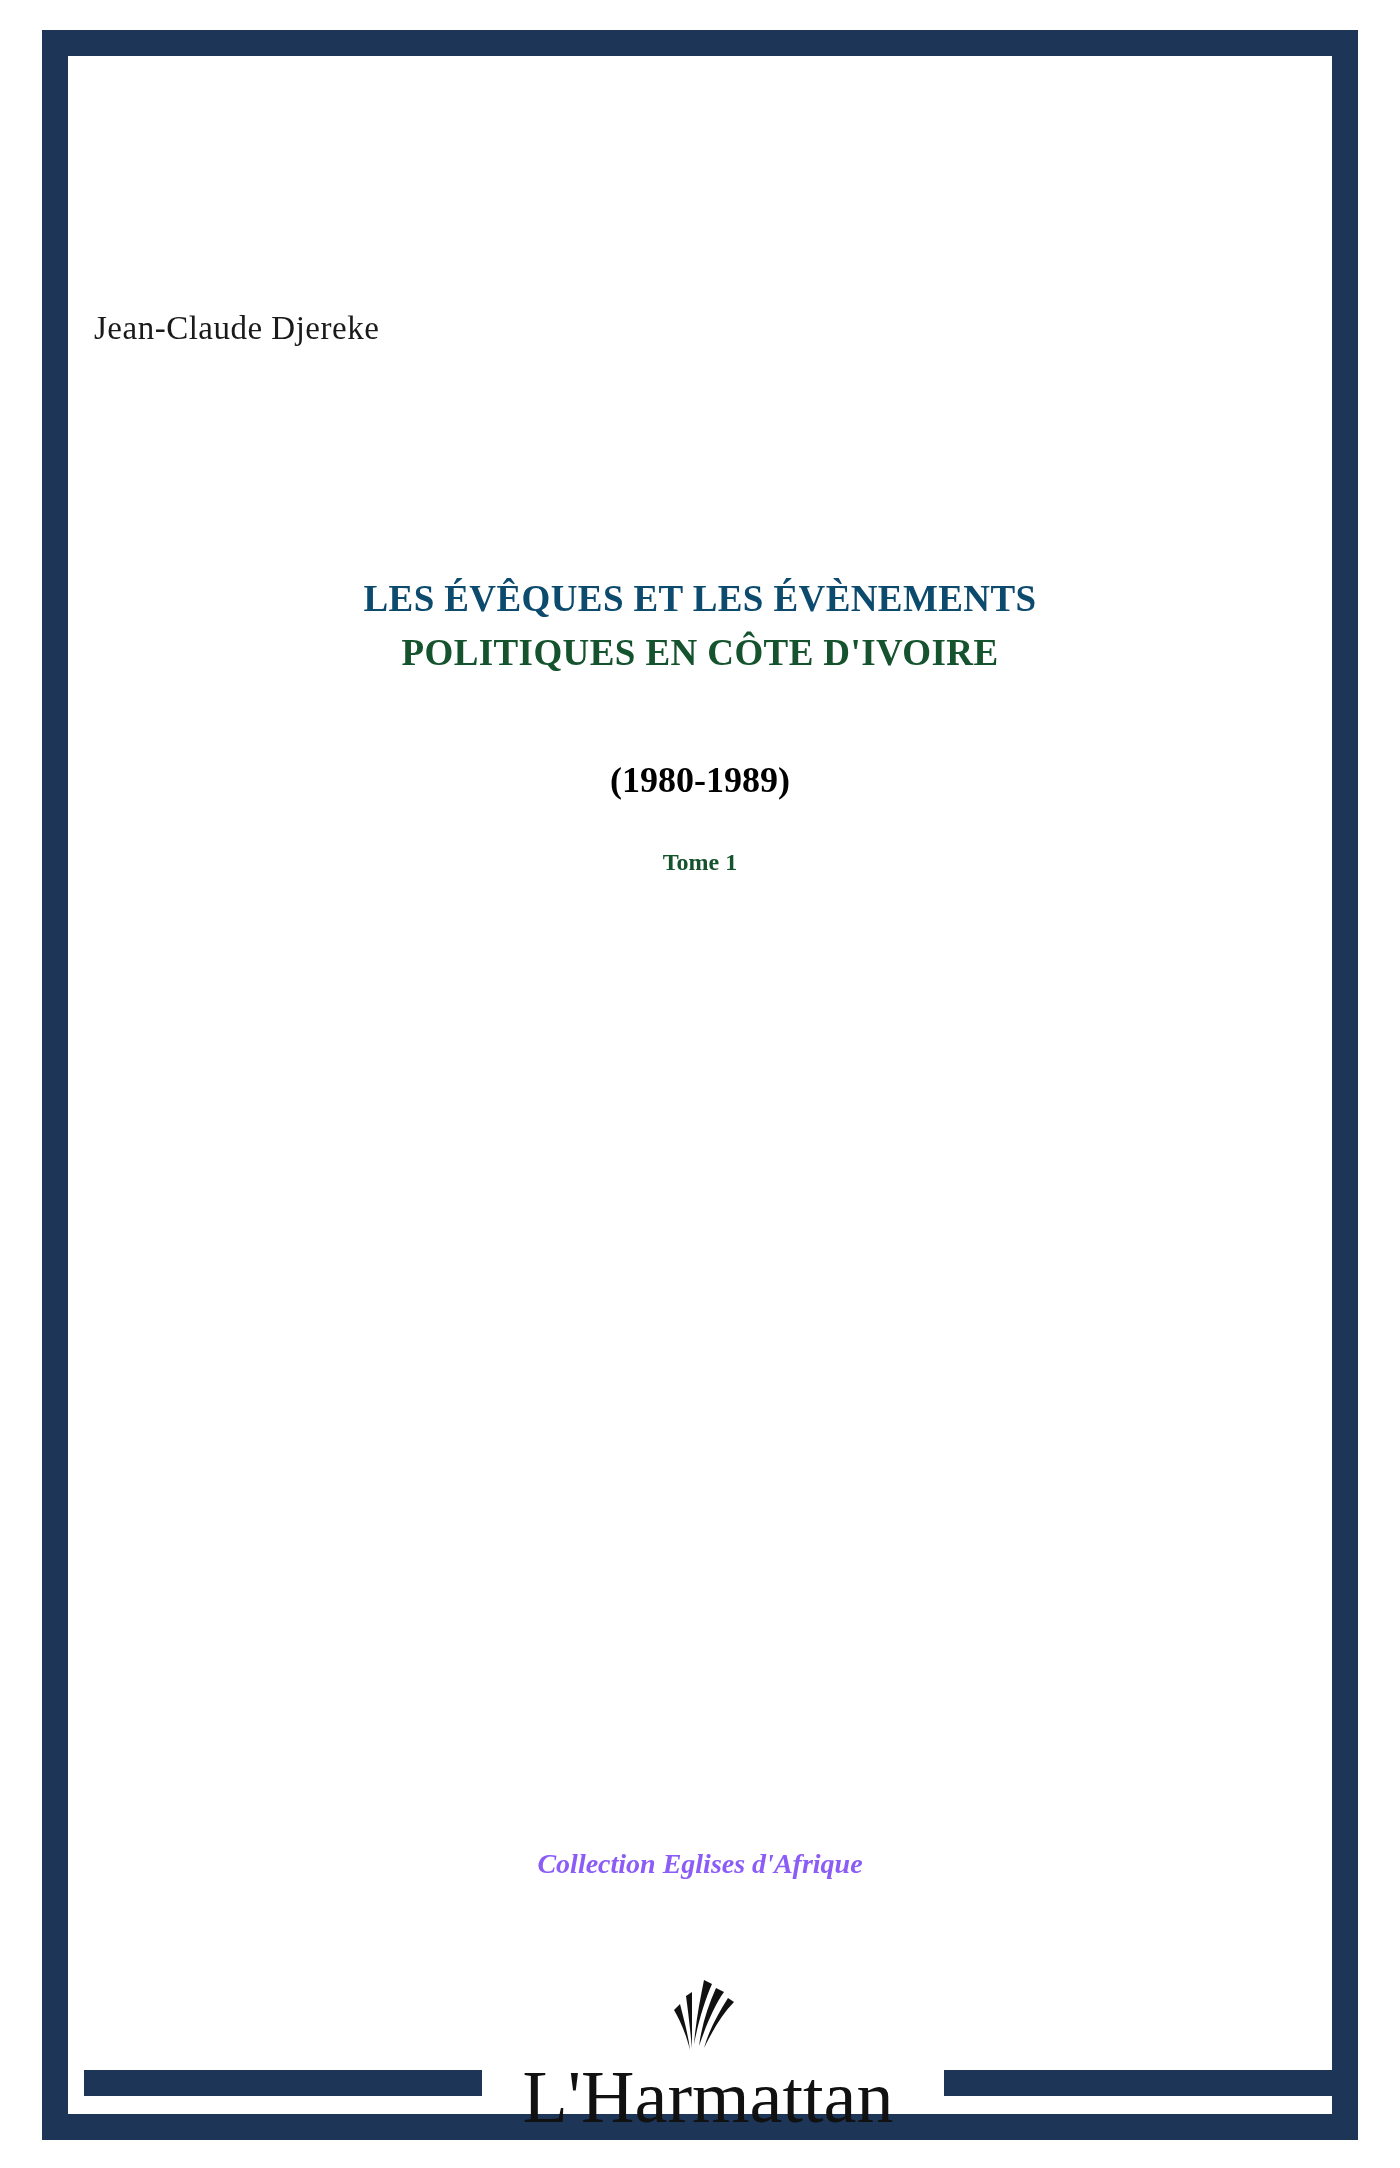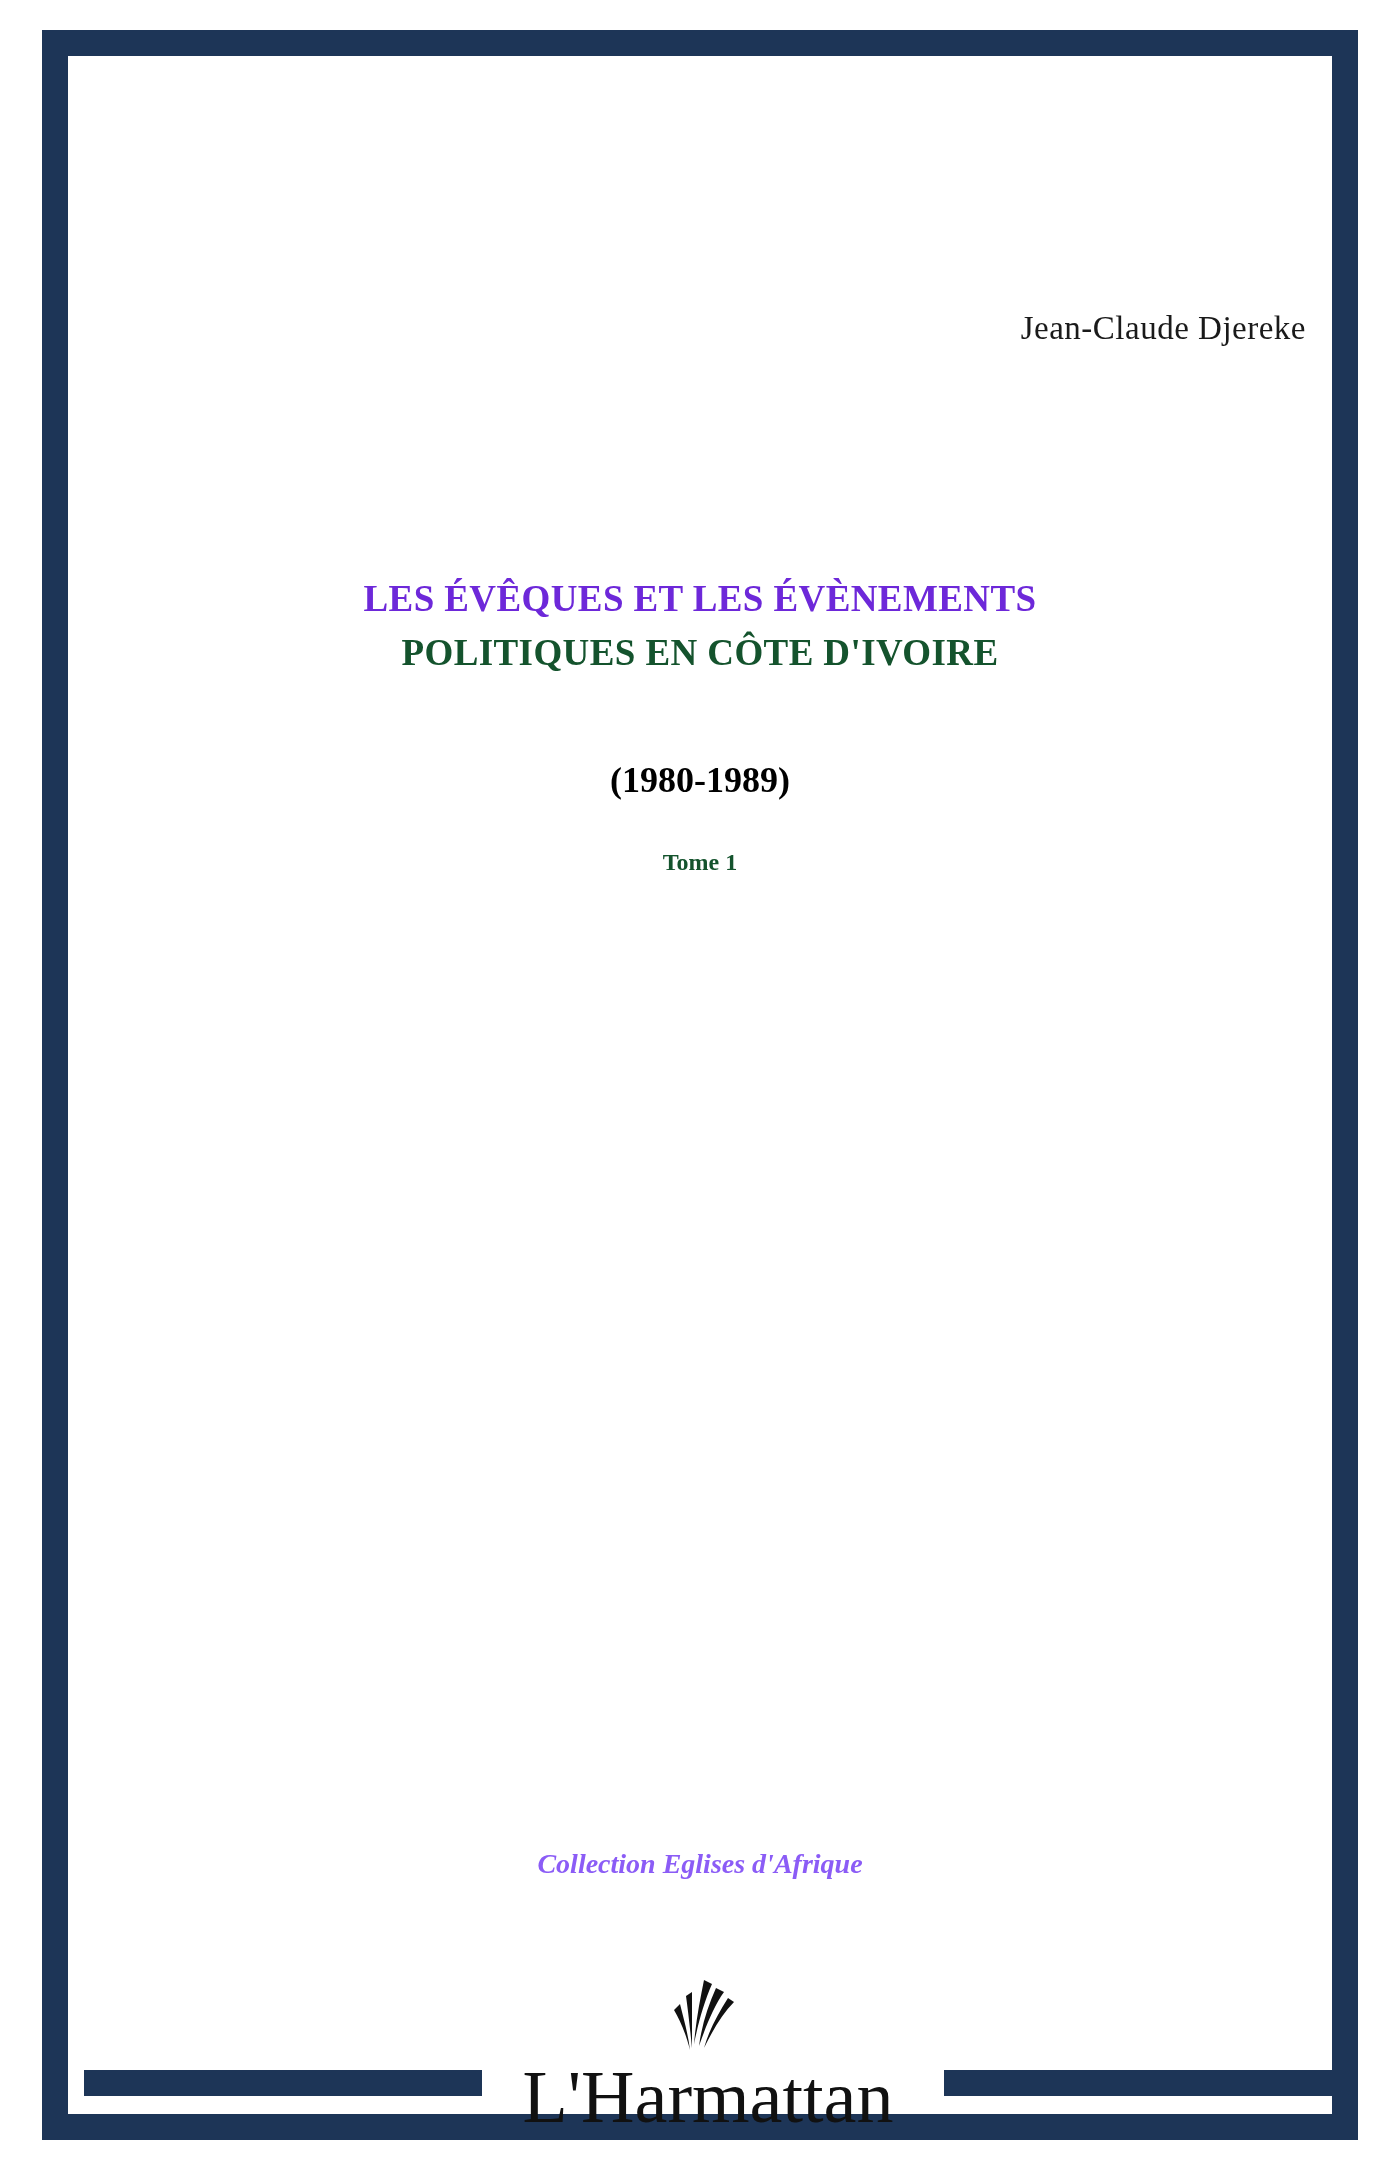--- a/index.html
+++ b/index.html
@@ -63,41 +63,41 @@
     height: 100%;
     box-sizing: border-box;
     padding: 0 80px;
   }
 
   .author {
     position: absolute;
     left: 0;
     right: 0;
     top: 228px;
-    text-align: right;
+    text-align: left;
     font-size: 33px;
     letter-spacing: 0.5px;
     color: #1a1a1a;
     font-family: "Liberation Serif", serif;
   }
 
   .title-block {
     position: absolute;
     left: 90px;
     right: 90px;
     top: 490px;
     text-align: center;
   }
 
   .title-main {
     font-size: 37px;
     font-weight: bold;
     line-height: 1.45;
     letter-spacing: 0.4px;
-    color: #6d28d9;
+    color: #0c4a6e;
     font-family: "Liberation Serif", serif;
   }
 
   .title-line2 {
     font-size: 37px;
     font-weight: bold;
     line-height: 1.45;
     letter-spacing: 0.4px;
     color: #14532d;
   }

